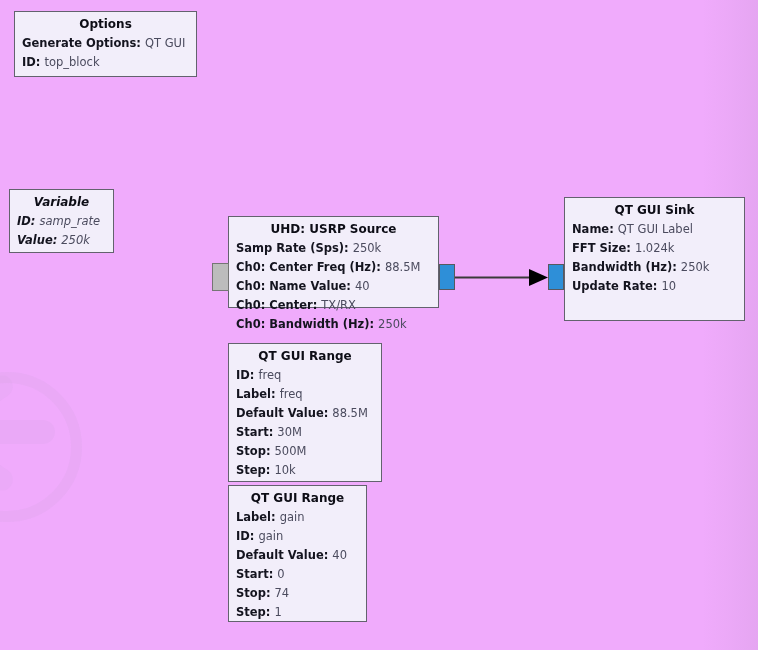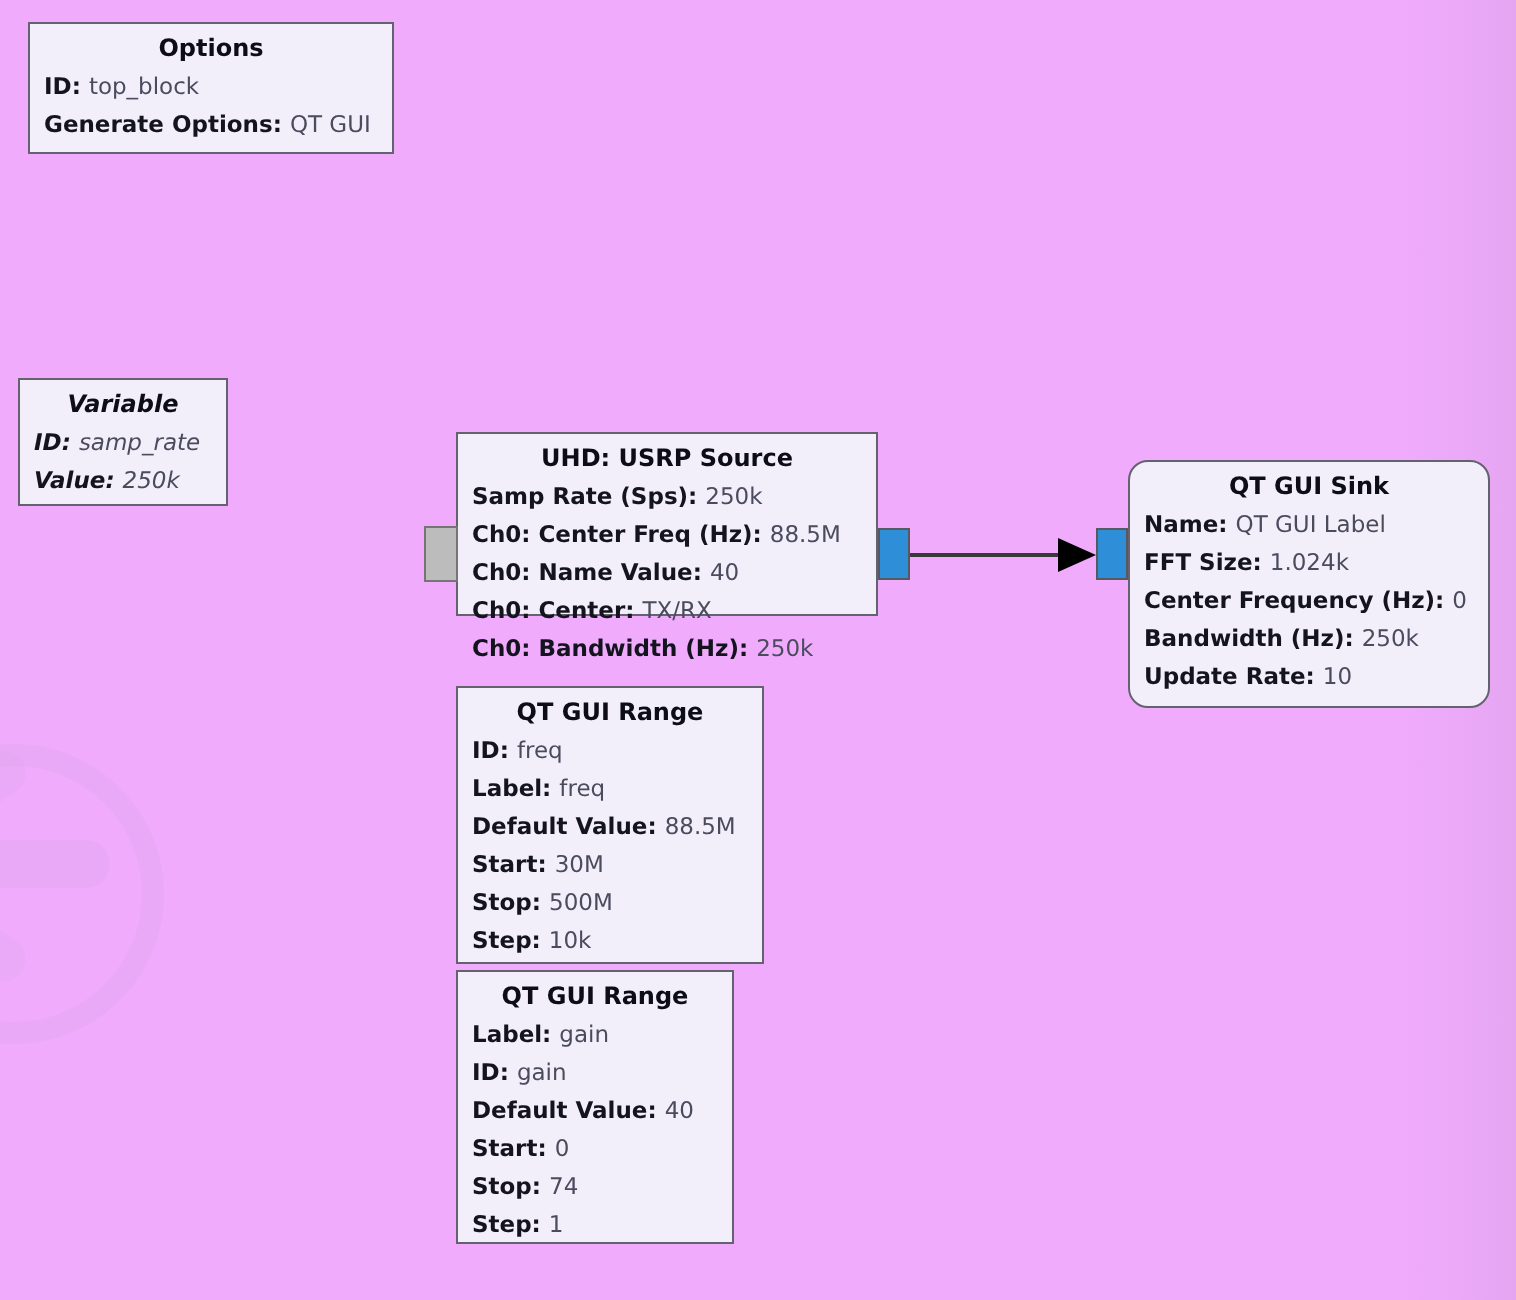--- a/index.html
+++ b/index.html
@@ -110,24 +110,24 @@
 
   <div class="watermark"></div>
   <div class="watermark-bar"></div>
   <div class="watermark-bar2"></div>
   <div class="watermark-bar3"></div>
   <div class="edge-shade"></div>
 
   <div class="block" style="left:14px;top:11px;width:183px;height:66px;">
     <div class="block-title">Options</div>
     <div class="param">
+      <span class="plabel">Generate Options:</span><span class="pvalue">QT GUI</span>
+    </div>
+    <div class="param">
       <span class="plabel">ID:</span><span class="pvalue">top_block</span>
-    </div>
-    <div class="param">
-      <span class="plabel">Generate Options:</span><span class="pvalue">QT GUI</span>
     </div>
   </div>
 
   <div class="block" style="left:9px;top:189px;width:105px;height:64px;font-style:italic;">
     <div class="block-title">Variable</div>
     <div class="param">
       <span class="plabel">ID:</span><span class="pvalue">samp_rate</span>
     </div>
     <div class="param">
       <span class="plabel">Value:</span><span class="pvalue">250k</span>
@@ -157,30 +157,27 @@
 
   <div class="port port-stream" style="left:439px;top:264px;width:16px;height:26px;"></div>
 
   <svg class="connection-svg" viewBox="0 0 94 21" xmlns="http://www.w3.org/2000/svg">
     <line x1="0" y1="10.5" x2="78" y2="10.5" stroke="#3a3a3a" stroke-width="2"></line>
     <polygon points="74,2 93,10.5 74,19" fill="#000000"></polygon>
   </svg>
 
   <div class="port port-stream" style="left:548px;top:264px;width:16px;height:26px;"></div>
 
-  <div class="block" style="left:564px;top:230px;width:181px;height:124px;border-radius:10px;">
+  <div class="block" style="left:564px;top:197px;width:181px;height:124px;">
     <div class="block-title">QT GUI Sink</div>
     <div class="param">
       <span class="plabel">Name:</span><span class="pvalue">QT GUI Label</span>
     </div>
     <div class="param">
       <span class="plabel">FFT Size:</span><span class="pvalue">1.024k</span>
-    </div>
-    <div class="param">
-      <span class="plabel">Center Frequency (Hz):</span><span class="pvalue">0</span>
     </div>
     <div class="param">
       <span class="plabel">Bandwidth (Hz):</span><span class="pvalue">250k</span>
     </div>
     <div class="param">
       <span class="plabel">Update Rate:</span><span class="pvalue">10</span>
     </div>
   </div>
 
   <div class="block" style="left:228px;top:343px;width:154px;height:139px;">

